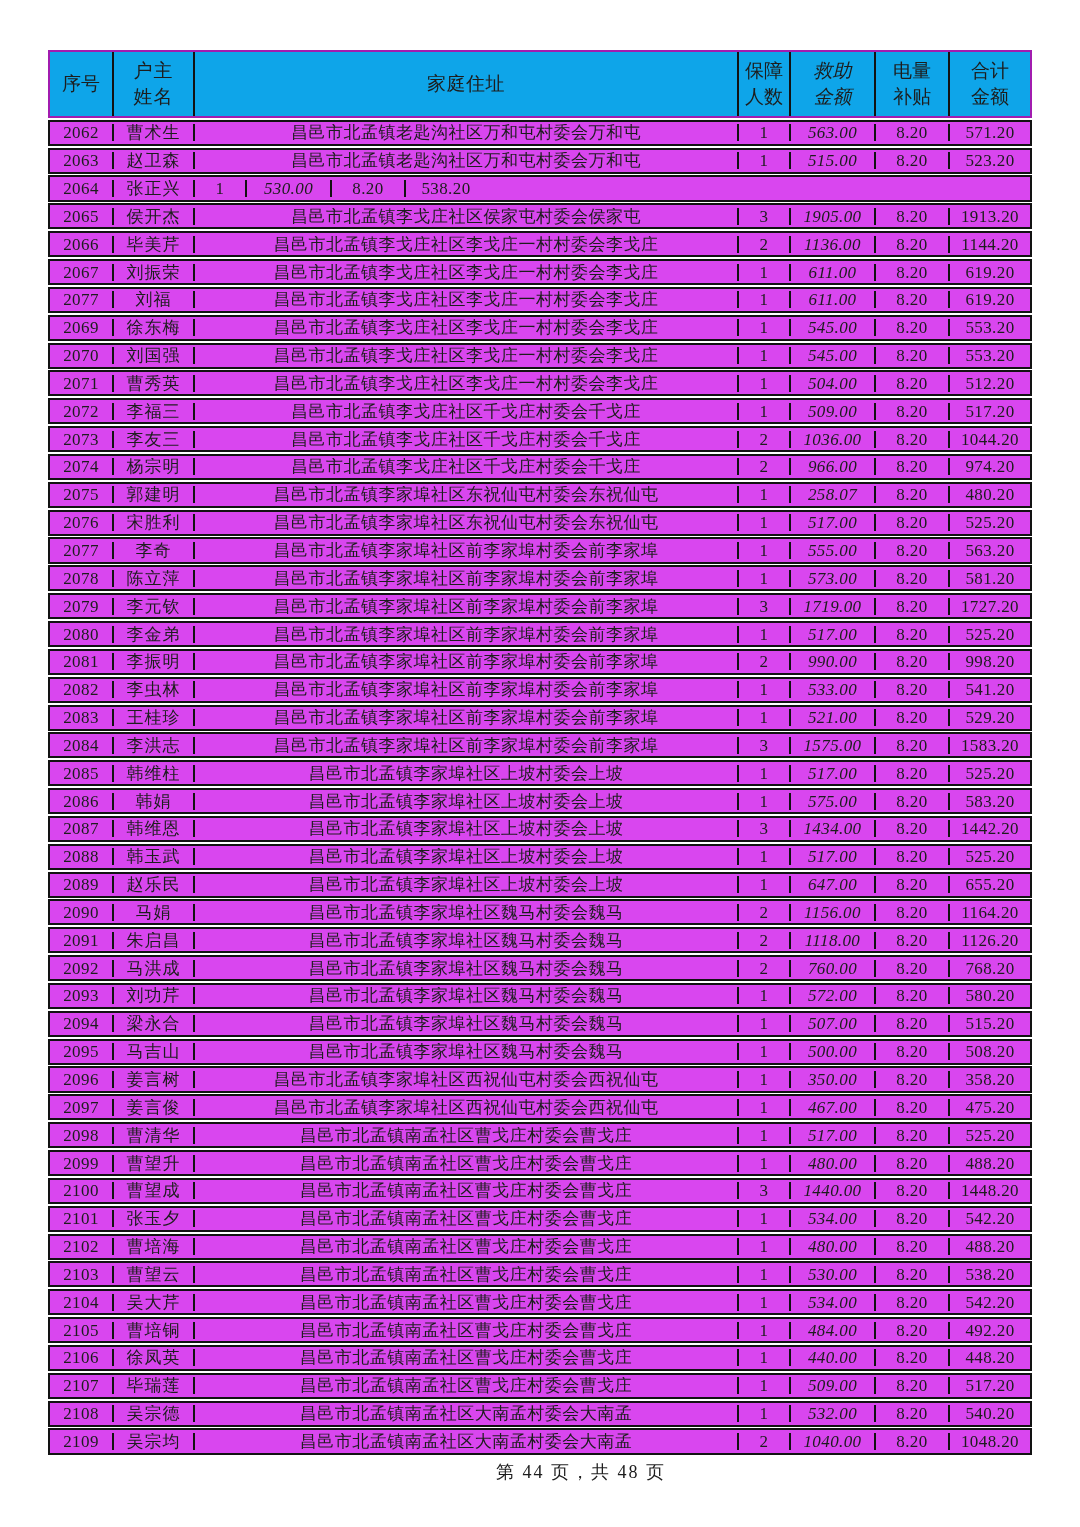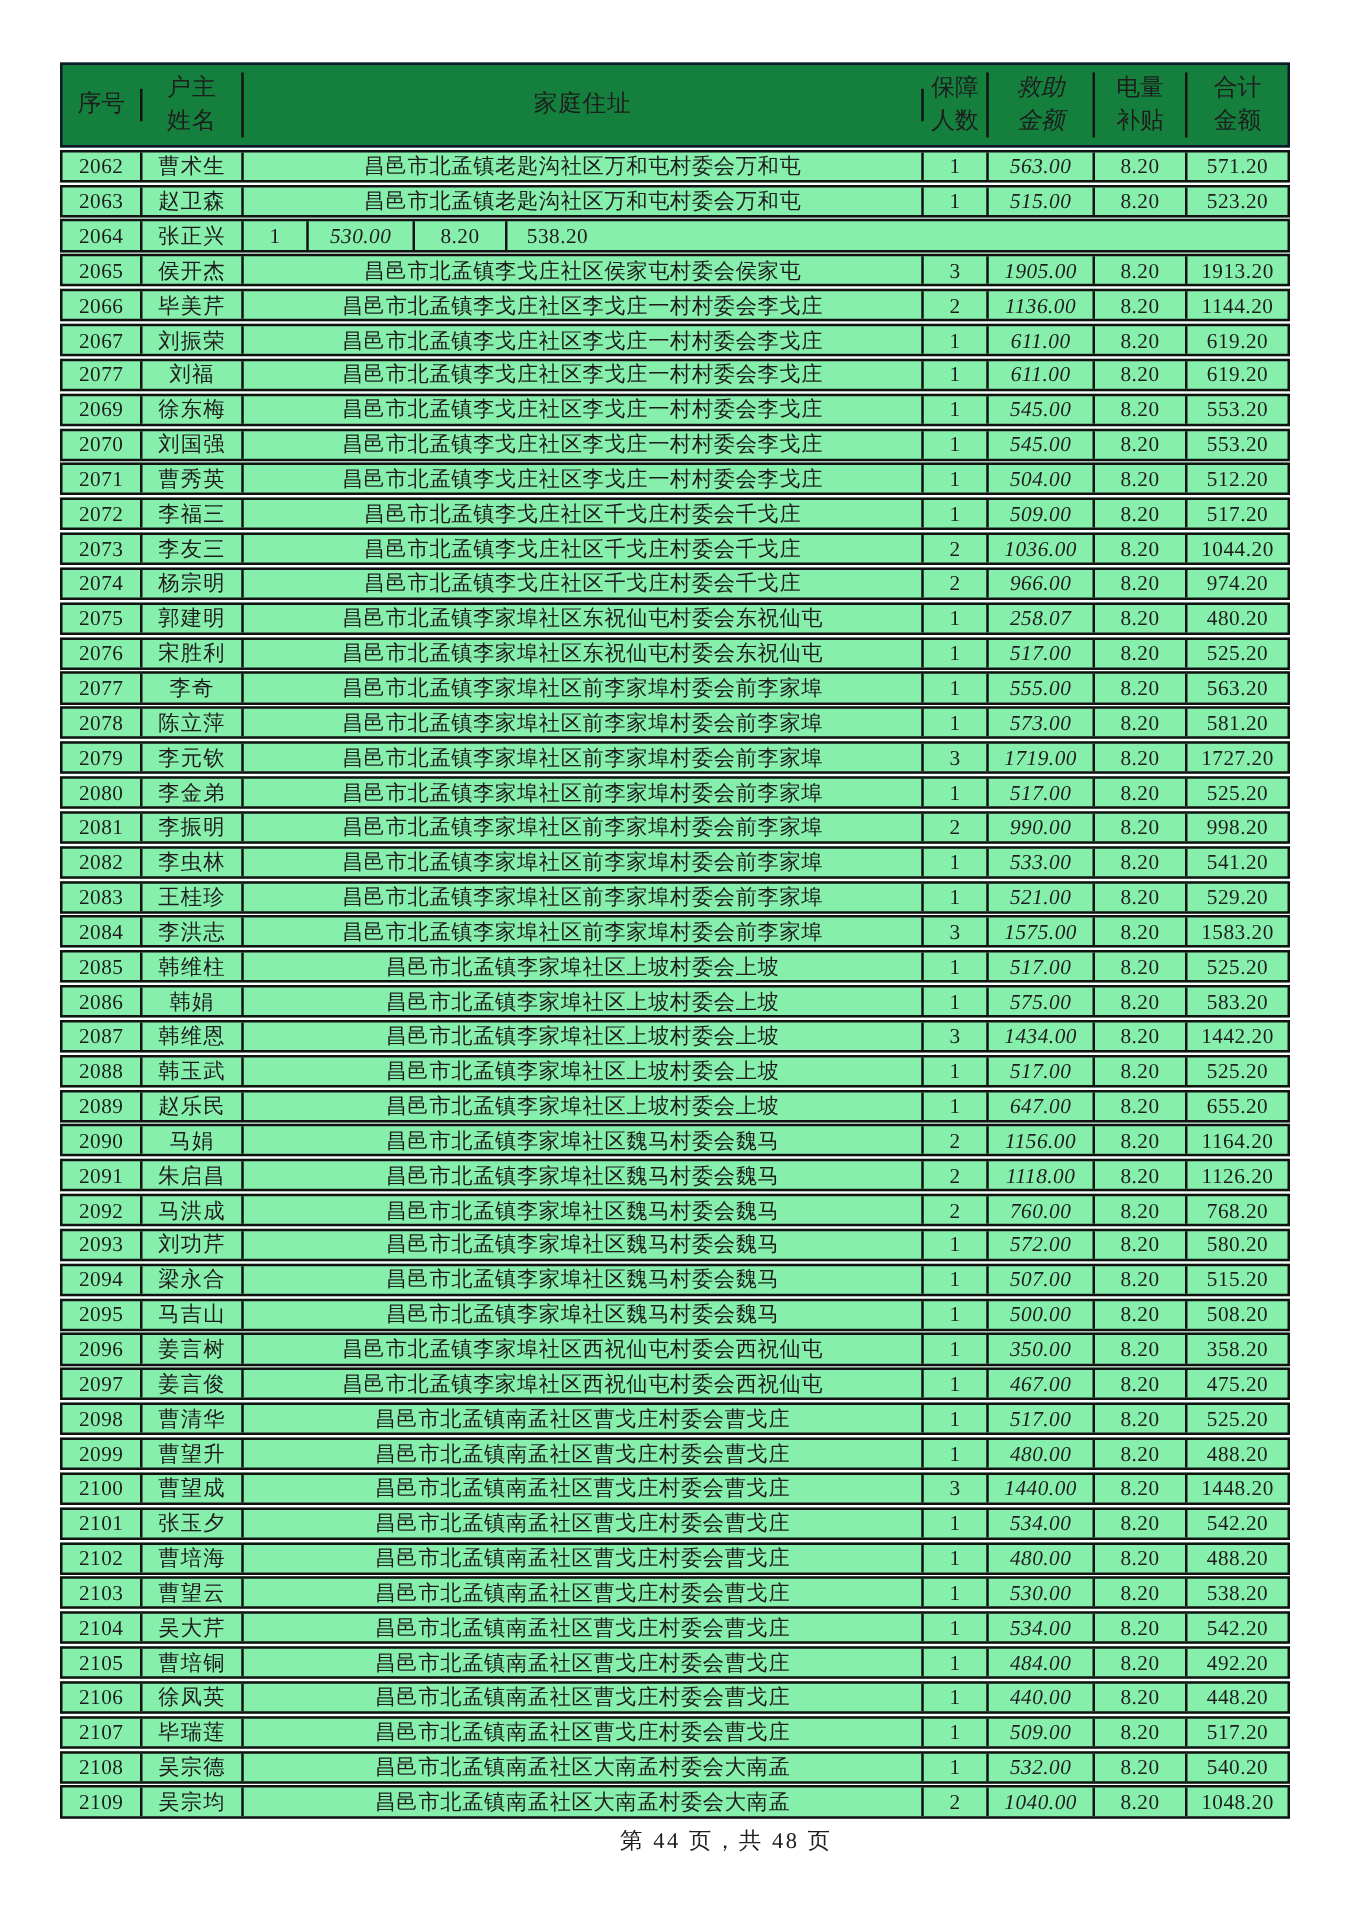--- a/index.html
+++ b/index.html
@@ -19,25 +19,24 @@
   }
   .table-wrap {
     position: absolute;
     left: 48px;
     top: 50px;
     width: 984px;
   }
   
   .thead {
     display: flex;
-    border: 2px solid #0f172a;
+    border: 2px solid #a21caf;
     height: 64px;
     box-sizing: content-box;
-    background: #15803d;
-    align-items: center;
+    background: #0ea5e9;
   }
   .thead .th {
     display: flex;
     align-items: center;
     justify-content: center;
     text-align: center;
     font-size: 19px;
     line-height: 1.35;
     white-space: pre-line;
     border-right: 2px solid #121212;
@@ -45,21 +44,22 @@
   }
   .thead .th:last-child { border-right: none; border-radius: 19px; }
 
   
   .tr {
     display: flex;
     border: 2px solid #121212;
     height: 22.05px;
     margin-top: 1.8px;
     box-sizing: content-box;
-    background: #86efac;
+    background: #d946ef;
+    align-items: center;
   }
   .td {
     display: flex;
     align-items: center;
     justify-content: center;
     font-size: 17px;
     line-height: 1;
     white-space: nowrap;
     overflow: hidden;
     border-right: 2px solid #121212;

